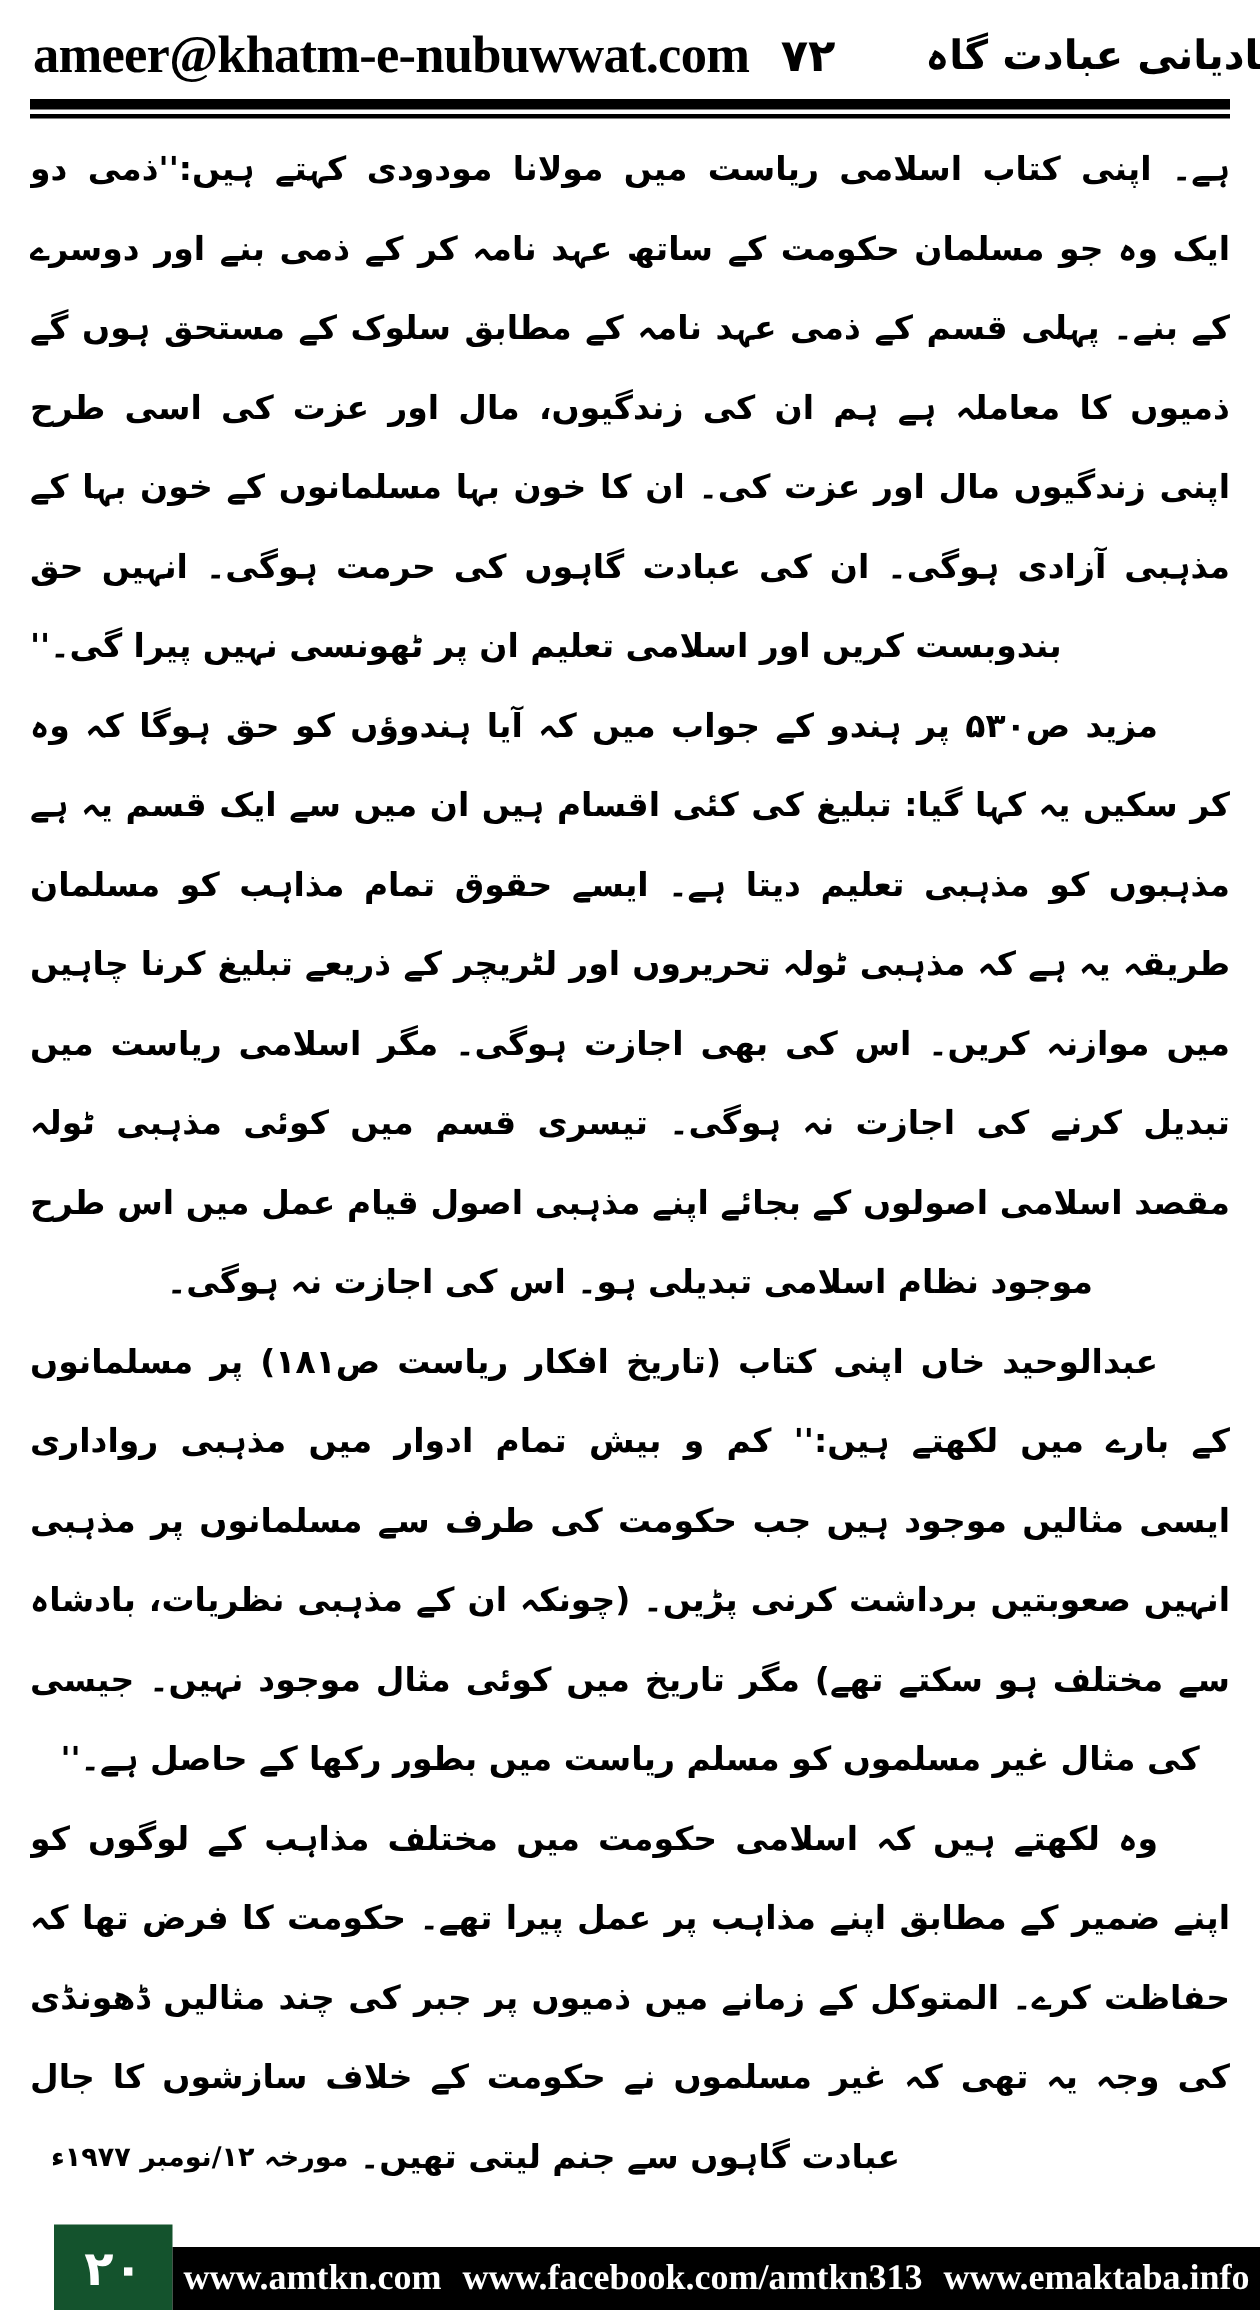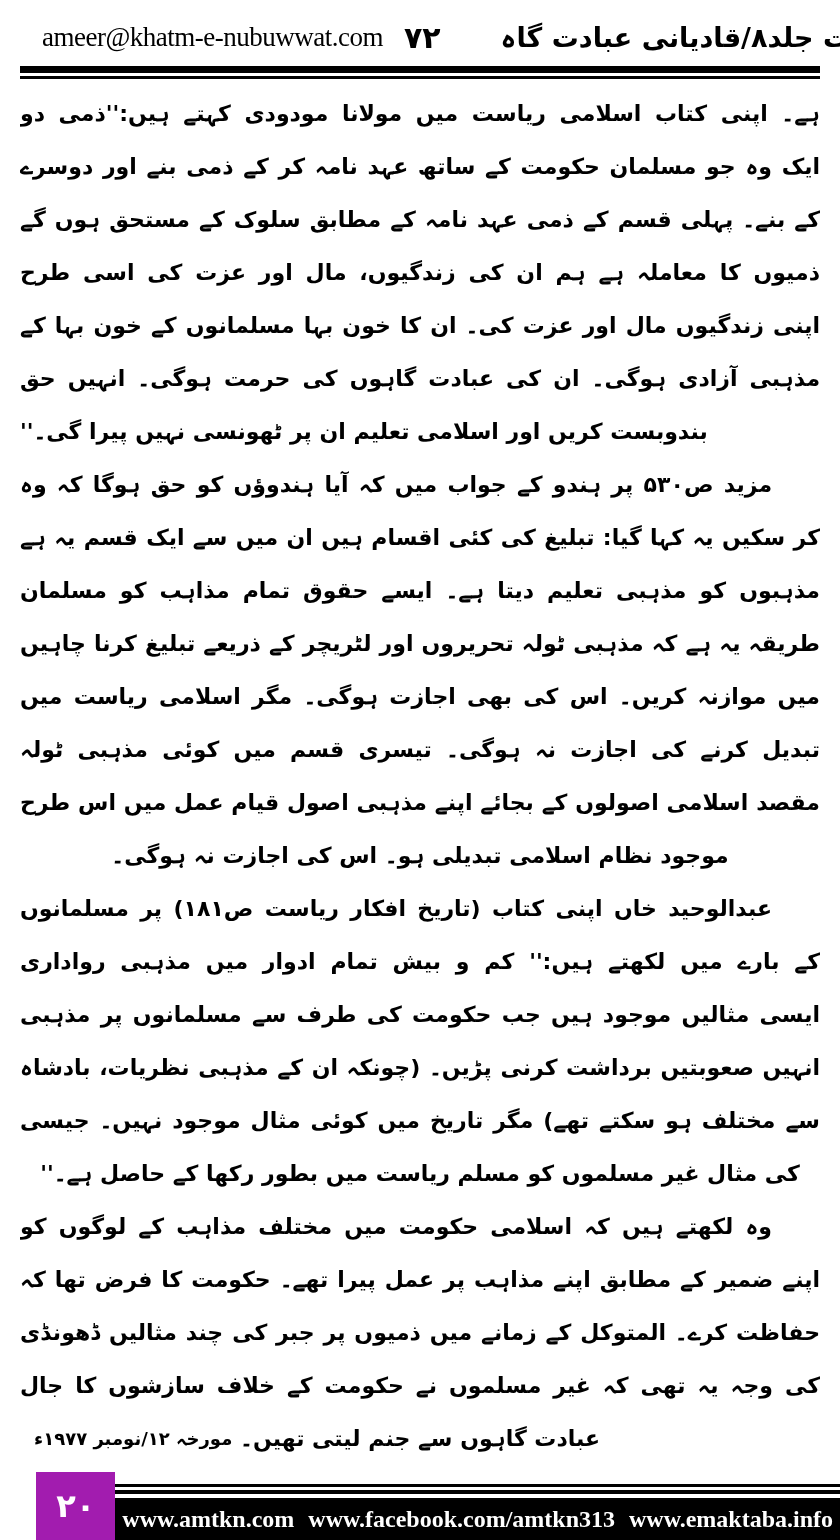--- a/index.html
+++ b/index.html
@@ -16,25 +16,24 @@
   
   .header {
     display: flex;
     align-items: center;
     justify-content: space-between;
     padding: 16px 22px 6px 22px;
     height: 64px;
   }
   .header-email {
     font-family: "Liberation Serif", serif;
-    font-weight: normal;
-    font-size: 27px;
+    font-weight: bold;
+    font-size: 35px;
     letter-spacing: -0.5px;
     white-space: nowrap;
-    margin-left: 20px;
   }
   .header-pagenum {
     font-weight: bold;
     font-size: 30px;
     direction: rtl;
     margin-left: 21px;
     margin-right: 60px;
   }
   .header-title {
     direction: rtl;
@@ -73,32 +72,32 @@
   
   .footer {
     position: absolute;
     left: 0; right: 0; bottom: 0;
     height: 60px;
     display: flex;
     align-items: flex-end;
   }
   .footer-pagebox {
     width: 82px;
-    height: 68px;
+    height: 57px;
     margin-left: 36px;
-    background: #a21caf;
+    background: #14532d;
     color: #fff;
     display: flex;
     align-items: center;
     justify-content: center;
     font-size: 32px;
     font-weight: bold;
     direction: rtl;
   }
-  .footer-barcol { flex: 1; display: flex; flex-direction: column; }
+  .footer-barcol { flex: 1; display: flex; flex-direction: row; }
   .footer-barcol .br1 { height: 3px; background: #000; }
   .footer-barcol .gap1 { height: 3px; background: #fff; }
   .footer-barcol .br2 { height: 4px; background: #000; }
   .footer-barcol .gap2 { height: 4px; background: #fff; }
   .footer-bar {
     height: 42px;
     background: #000;
     color: #fff;
     font-family: "Liberation Serif", serif;
     font-weight: bold;

